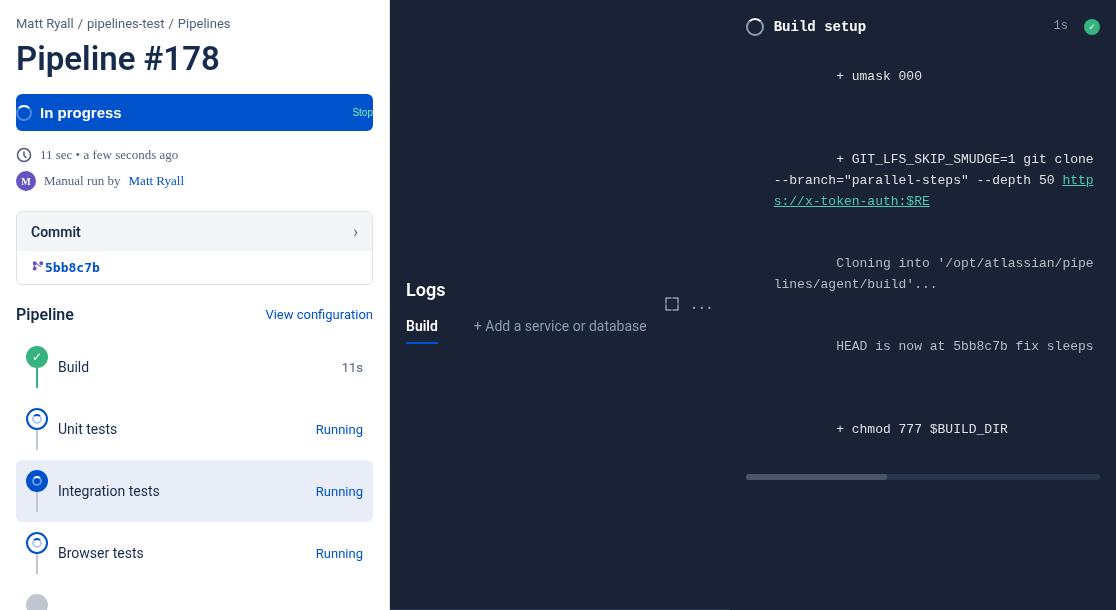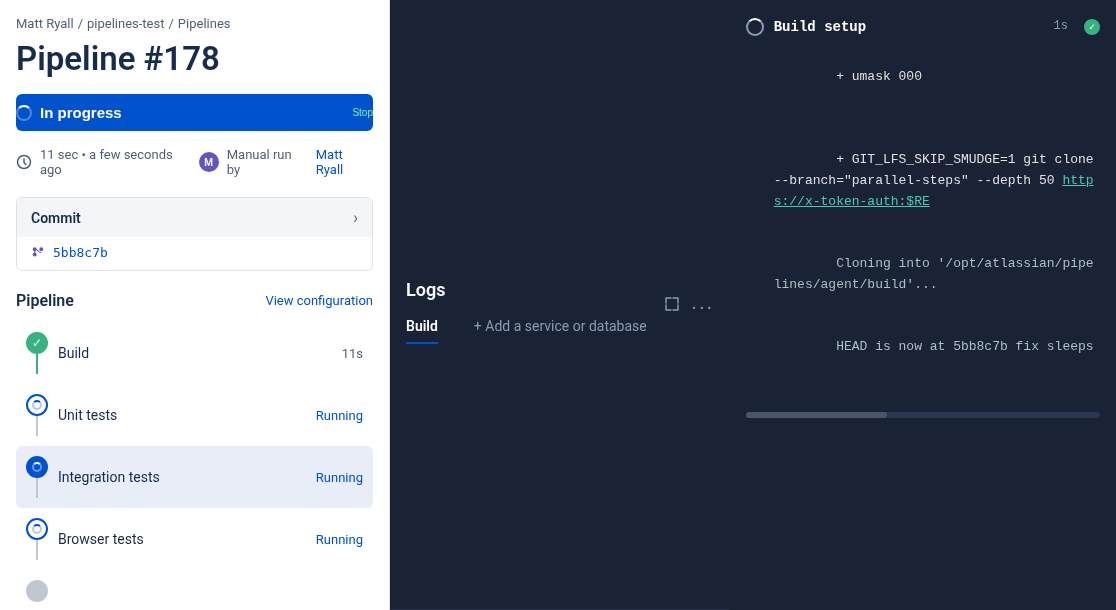--- a/index.html
+++ b/index.html
@@ -71,23 +71,24 @@
       color: #86efac;
       font-weight: 400;
       font-size: 10px;
       background: none;
       border: none;
       cursor: pointer;
     }
 
     .meta-info {
       display: flex;
-      flex-direction: row;
-      gap: 2px;
+      flex-direction: column;
+      gap: 8px;
       margin-bottom: 20px;
+      font-family: Liberation Serif, serif;
     }
     .meta-row {
       display: flex;
       align-items: center;
       gap: 8px;
       font-size: 13px;
       color: #505f79;
     }
     .meta-row a {
       color: #0052cc;
@@ -131,22 +132,23 @@
       font-size: 14px;
       color: #172b4d;
     }
     .chevron-right {
       color: #505f79;
       font-size: 16px;
     }
     .commit-body {
       padding: 8px 14px;
       display: flex;
-      align-items: flex-start;
-      gap: 8px;
+      align-items: center;
+      gap: 0;
+      font-weight: bold;
     }
     .commit-hash {
       color: #0052cc;
       font-size: 13px;
       text-decoration: none;
       font-family: monospace;
     }
     .git-icon {
       color: #6554c0;
       font-size: 14px;
@@ -567,20 +569,23 @@
       <div class="log-line">
         <span class="cmd">+ GIT_LFS_SKIP_SMUDGE=1 git clone --branch="parallel-steps" --depth 50 </span><a href="#">https://x-token-auth:$RE</a>
       </div>
       <div class="log-line">
         <span>Cloning into '/opt/atlassian/pipelines/agent/build'...</span>
       </div>
       <div class="log-line">
         <span>HEAD is now at 5bb8c7b fix sleeps</span>
       </div>
       <div class="log-line">&nbsp;</div>
+      <div class="log-line">
+        <span class="cmd">+ chmod 777 $BUILD_DIR</span>
+      </div>
     </div>
 
     <div class="log-scrollbar">
       <div class="log-scrollbar-thumb"></div>
     </div>
 
   </div>
 </div>
 
 </body></html>

